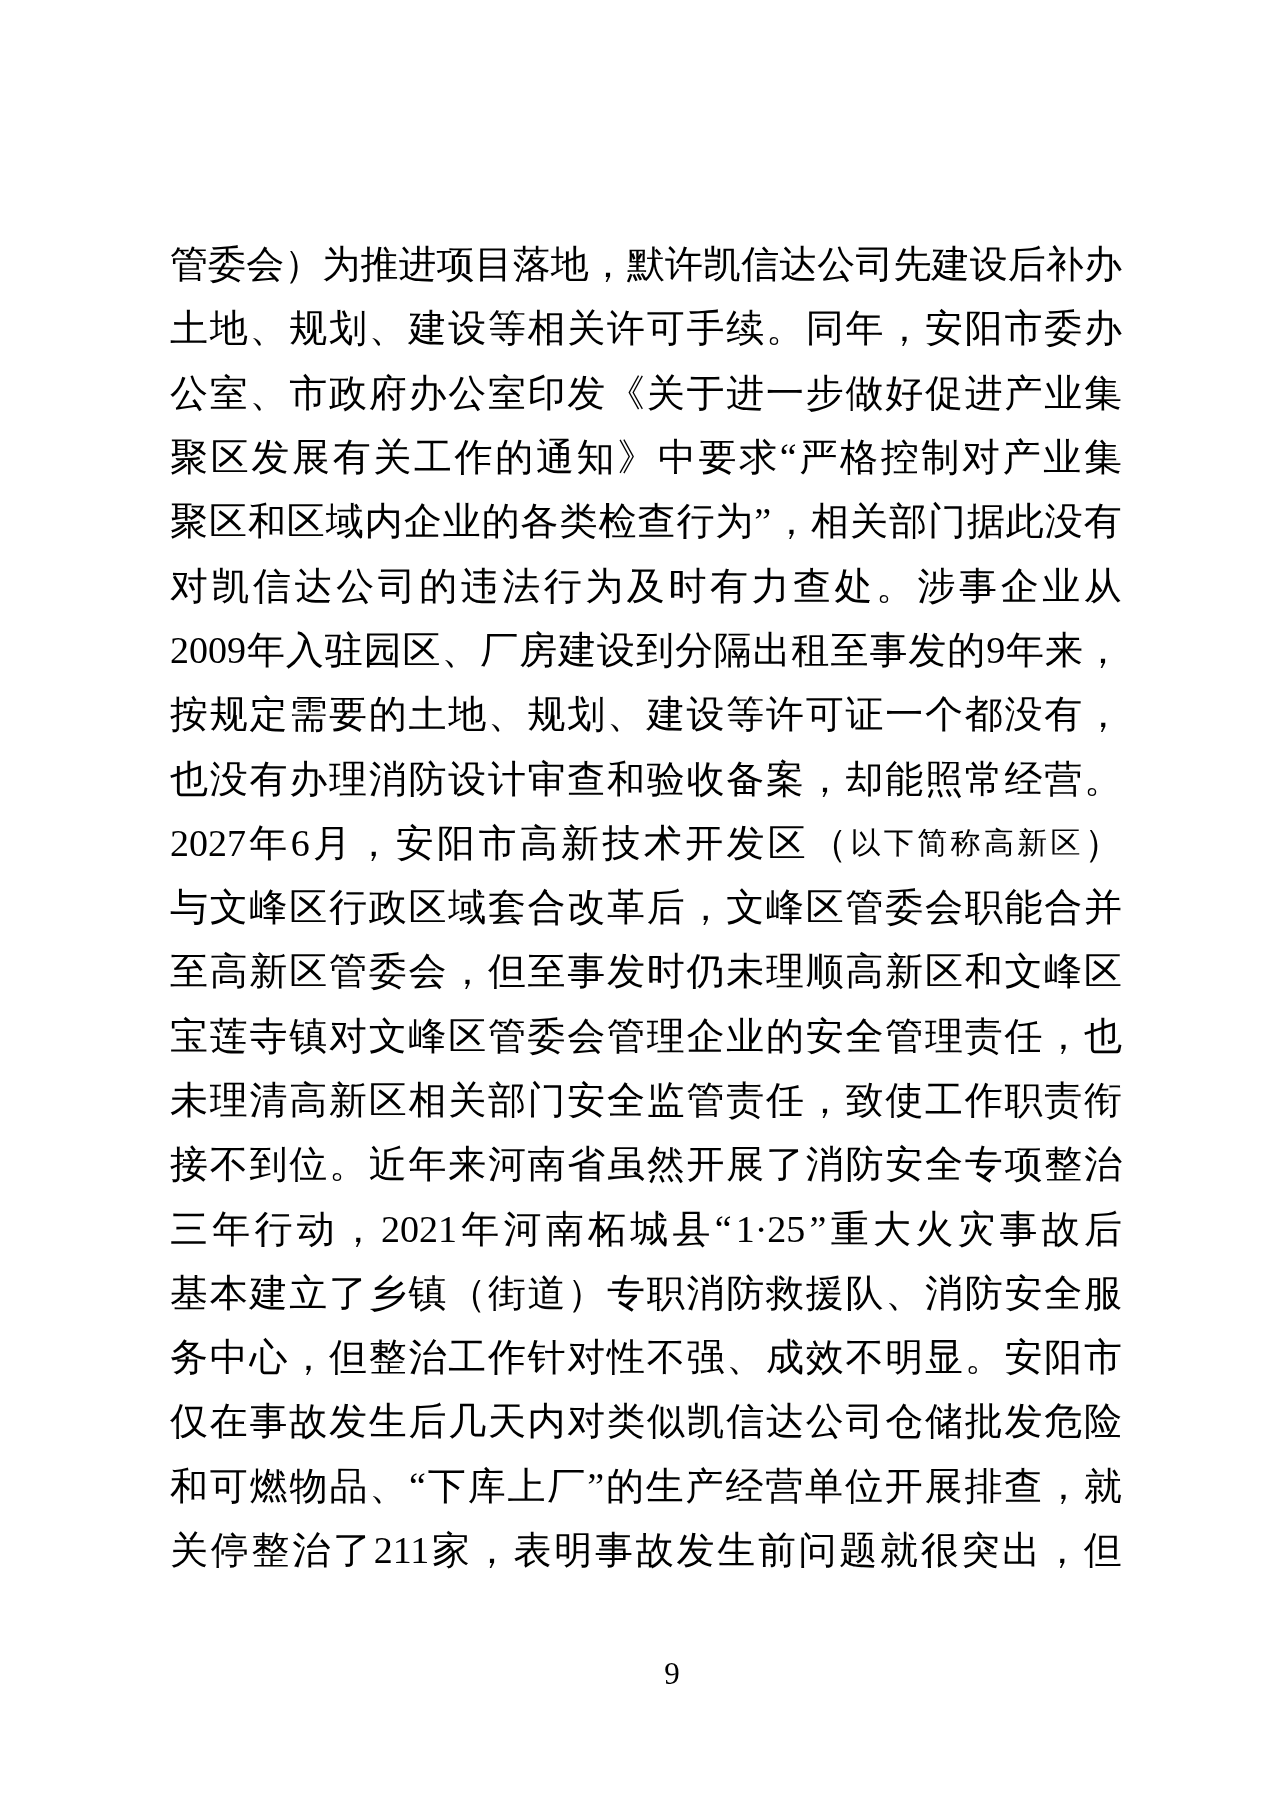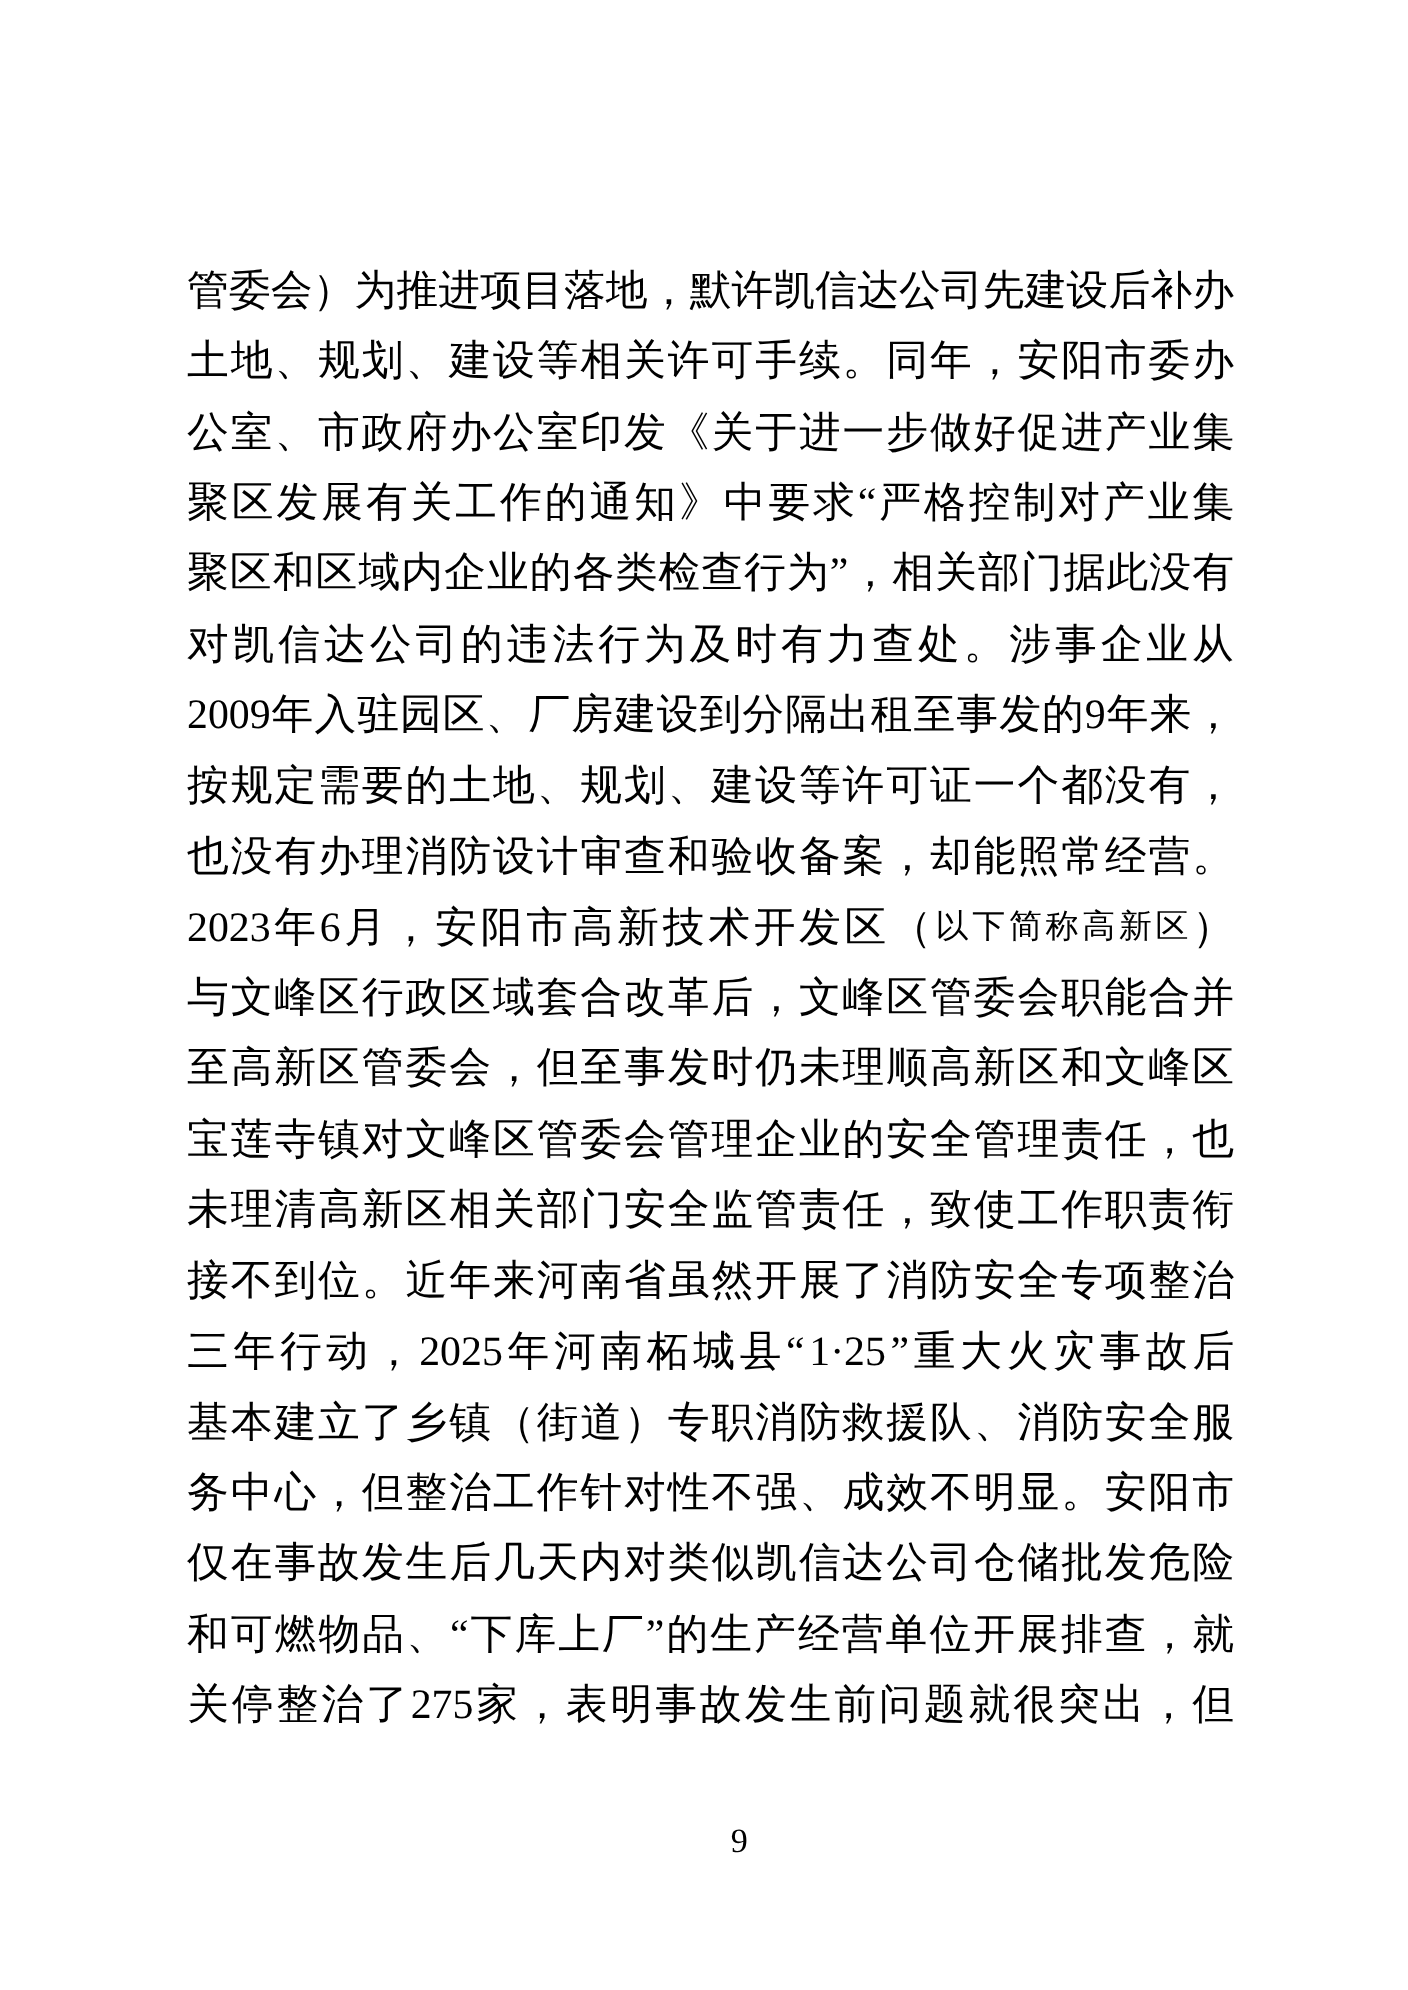--- a/index.html
+++ b/index.html
@@ -282,21 +282,21 @@
         <span class="tok">，</span>
         <span class="tok">却</span>
         <span class="tok">能</span>
         <span class="tok">照</span>
         <span class="tok">常</span>
         <span class="tok">经</span>
         <span class="tok">营</span>
         <span class="tok">。</span>
       </div>
       <div class="line">
-        <span class="tok">2023</span>
+        <span class="tok">2027</span>
         <span class="tok">年</span>
         <span class="tok">6</span>
         <span class="tok">月</span>
         <span class="tok">，</span>
         <span class="tok">安</span>
         <span class="tok">阳</span>
         <span class="tok">市</span>
         <span class="tok">高</span>
         <span class="tok">新</span>
         <span class="tok">技</span>
@@ -443,21 +443,21 @@
         <span class="tok">项</span>
         <span class="tok">整</span>
         <span class="tok">治</span>
       </div>
       <div class="line">
         <span class="tok">三</span>
         <span class="tok">年</span>
         <span class="tok">行</span>
         <span class="tok">动</span>
         <span class="tok">，</span>
-        <span class="tok">2025</span>
+        <span class="tok">2021</span>
         <span class="tok">年</span>
         <span class="tok">河</span>
         <span class="tok">南</span>
         <span class="tok">柘</span>
         <span class="tok">城</span>
         <span class="tok">县</span>
         <span class="tok">“</span>
         <span class="tok">1·25</span>
         <span class="tok">”</span>
         <span class="tok">重</span>
@@ -572,21 +572,21 @@
         <span class="tok">查</span>
         <span class="tok">，</span>
         <span class="tok">就</span>
       </div>
       <div class="line">
         <span class="tok">关</span>
         <span class="tok">停</span>
         <span class="tok">整</span>
         <span class="tok">治</span>
         <span class="tok">了</span>
-        <span class="tok">275</span>
+        <span class="tok">211</span>
         <span class="tok">家</span>
         <span class="tok">，</span>
         <span class="tok">表</span>
         <span class="tok">明</span>
         <span class="tok">事</span>
         <span class="tok">故</span>
         <span class="tok">发</span>
         <span class="tok">生</span>
         <span class="tok">前</span>
         <span class="tok">问</span>

